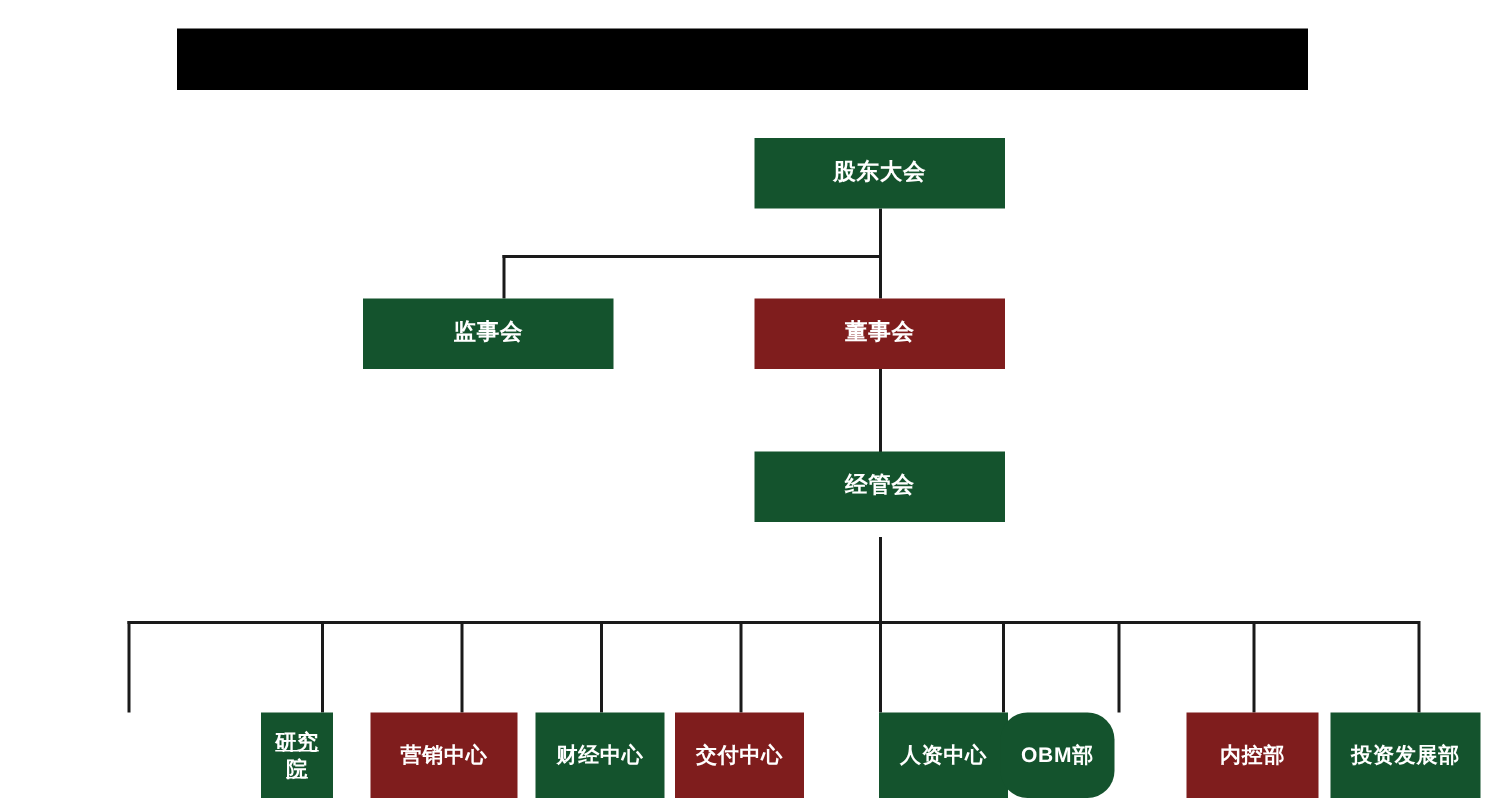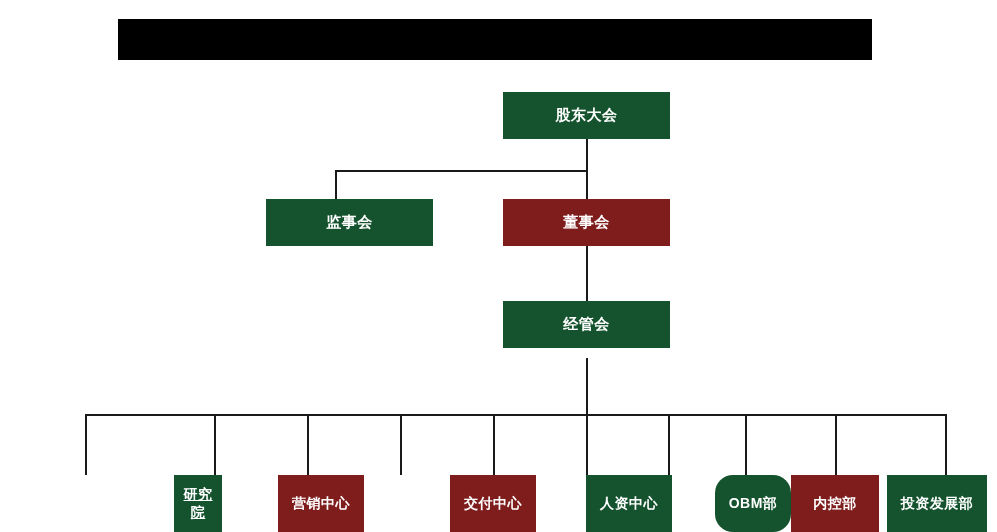--- a/index.html
+++ b/index.html
@@ -57,21 +57,21 @@
     padding: 0 4px;
   }
 
   
   .tier-node {
     width: 167px;
     height: 47px;
     font-size: 15px;
   }
   #node-shareholders { left: 503px; top: 92px; }
-  #node-supervisors  { left: 266px; top: 199px; }
+  #node-supervisors  { left: 242px; top: 199px; }
   #node-directors    { left: 503px; top: 199px; }
   #node-management   { left: 503px; top: 301px; }
 
   
   .dept {
     top: 475px;
     height: 57px;
     font-size: 14px;
   }
   .dept.multiline {
@@ -126,35 +126,38 @@
 
   <div class="node tier-node dark" id="node-management">
     <span class="node-label">经管会</span>
   </div>
 
 
   <div class="node dept dark" style="left:174px; width:48px;text-decoration:underline;">
     <span class="node-label">研究院</span>
   </div>
 
-  <div class="node dept light" style="left:278px; width:86px;">
+  <div class="node dept light" style="left:247px; width:98px;">
     <span class="node-label">营销中心</span>
   </div>
 
+  <div class="node dept dark" style="left:357px; width:86px;">
+    <span class="node-label">财经中心</span>
+  </div>
 
   <div class="node dept light" style="left:450px; width:86px;">
     <span class="node-label">交付中心</span>
   </div>
 
   <div class="node dept dark" style="left:543px; width:86px;margin-left:43px;">
     <span class="node-label">人资中心</span>
   </div>
 
 
-  <div class="node dept dark" style="left:715px; width:76px;border-radius:18px;">
+  <div class="node dept dark" style="left:667px; width:76px;border-radius:18px;">
     <span class="node-label">OBM部</span>
   </div>
 
   <div class="node dept light" style="left:791px; width:88px;">
     <span class="node-label">内控部</span>
   </div>
 
   <div class="node dept dark" style="left:887px; width:100px;">
     <span class="node-label">投资发展部</span>
   </div>

